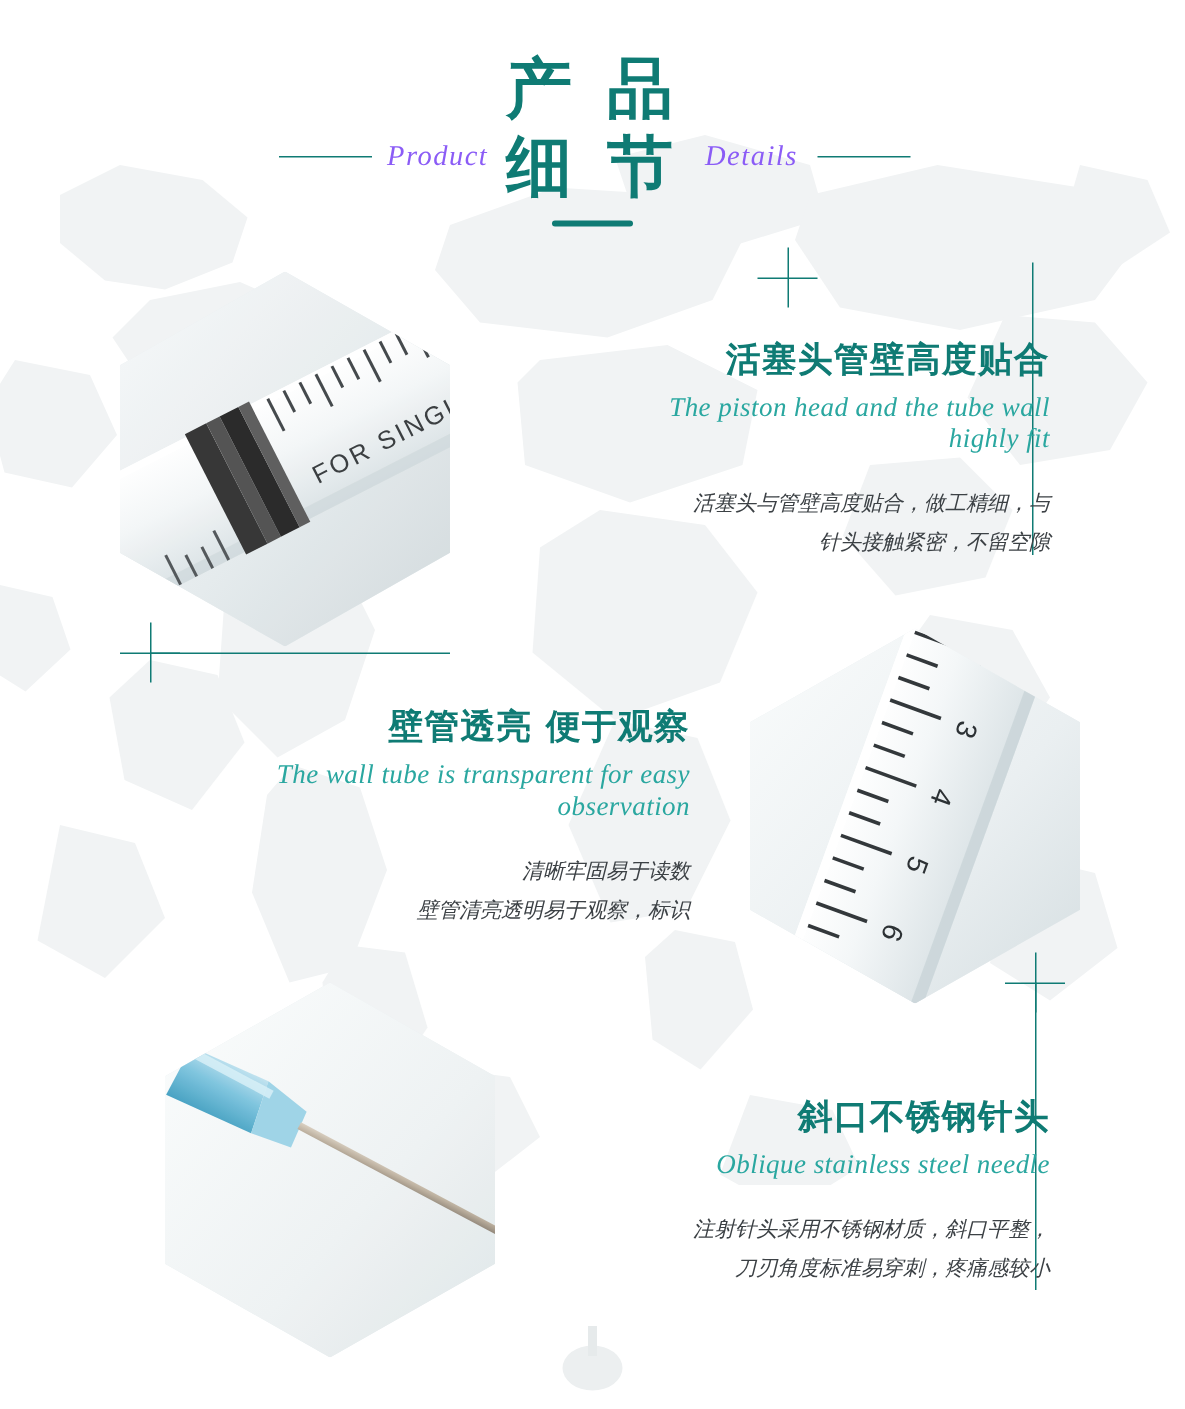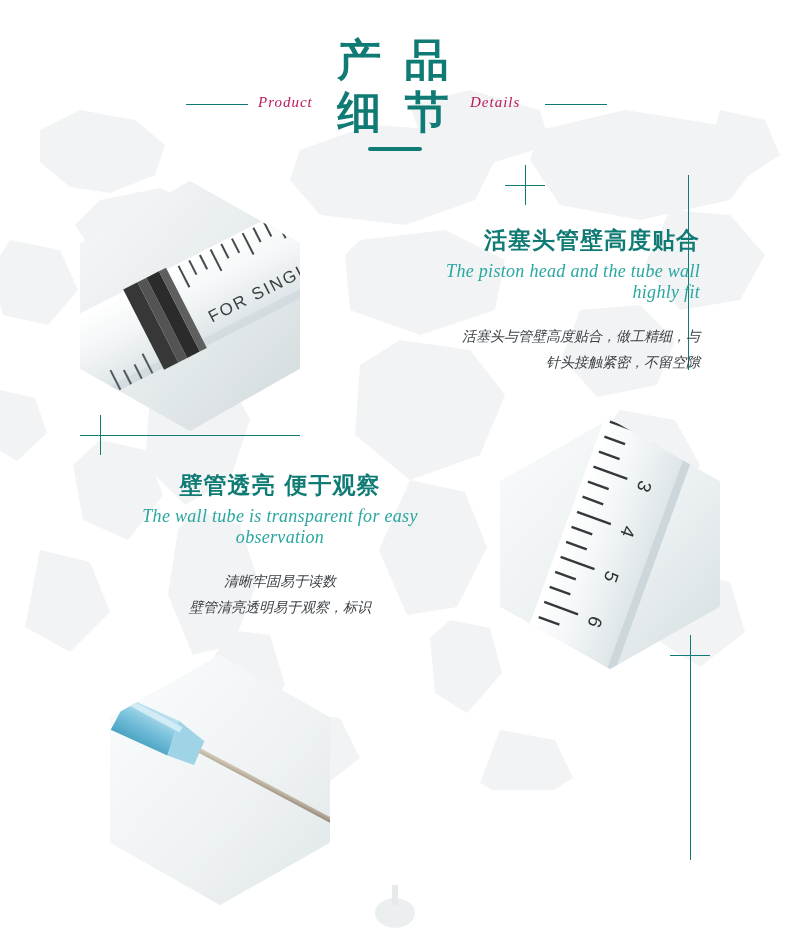--- a/index.html
+++ b/index.html
@@ -68,22 +68,22 @@
     height: 4px;
     background: #0f7b74;
     margin: 9px auto 0 auto;
     border-radius: 2px;
   }
   .sub-left, .sub-right {
     position: absolute;
     top: 94px;
     font-family: "Liberation Serif", serif;
     font-style: italic;
-    font-size: 15px;
-    color: #be185d;
+    font-size: 19px;
+    color: #8b5cf6;
     letter-spacing: 1px;
   }
   .sub-left { left: 258px; }
   .sub-right { left: 470px; }
   .rule {
     position: absolute;
     top: 104px;
     height: 1px;
     background: #0f7b74;
   }
@@ -106,21 +106,21 @@
   .hex .photo {
     position: absolute;
     inset: 0;
   }
 
   .text-col {
     position: absolute;
     width: 330px;
   }
   .text-col.right { text-align: right; }
-  .text-col.left  { text-align: center; }
+  .text-col.left  { text-align: right; }
 
   .h-cn {
     font-family: "DejaVu Sans", "Liberation Sans", sans-serif;
     font-size: 23px;
     font-weight: bold;
     color: #0f7b74;
     letter-spacing: 1px;
     line-height: 30px;
     margin: 0 0 6px 0;
   }
@@ -403,20 +403,26 @@
           <path d="M46 92 L78 98 L80 124 L52 128 Z" fill="#9ad2e6"></path>
           <rect x="-10" y="96" width="62" height="6" fill="#d6eef7" opacity="0.85"></rect>
 
           <rect x="78" y="106" width="150" height="5" fill="url(#needle)"></rect>
           <polygon points="228,106 246,112 228,111" fill="#7d7365"></polygon>
         </g>
         <rect width="220" height="250" fill="#ffffff" opacity="0.05"></rect>
       </svg>
     </div>
 
+    <div class="text-col right">
+      <p class="h-cn">斜口不锈钢针头</p>
+      <p class="h-en">Oblique stainless steel needle</p>
+      <p class="p-cn">注射针头采用不锈钢材质，斜口平整，</p>
+      <p class="p-cn">刀刃角度标准易穿刺，疼痛感较小</p>
+    </div>
   </div>
 
   <div class="watermark">
     <svg width="70" height="46" viewBox="0 0 70 46" xmlns="http://www.w3.org/2000/svg" aria-hidden="true">
       <ellipse cx="35" cy="30" rx="20" ry="15" fill="#eceff0"></ellipse>
       <rect x="32" y="2" width="6" height="20" fill="#e6eaeb"></rect>
     </svg>
   </div>
 
 </div>

